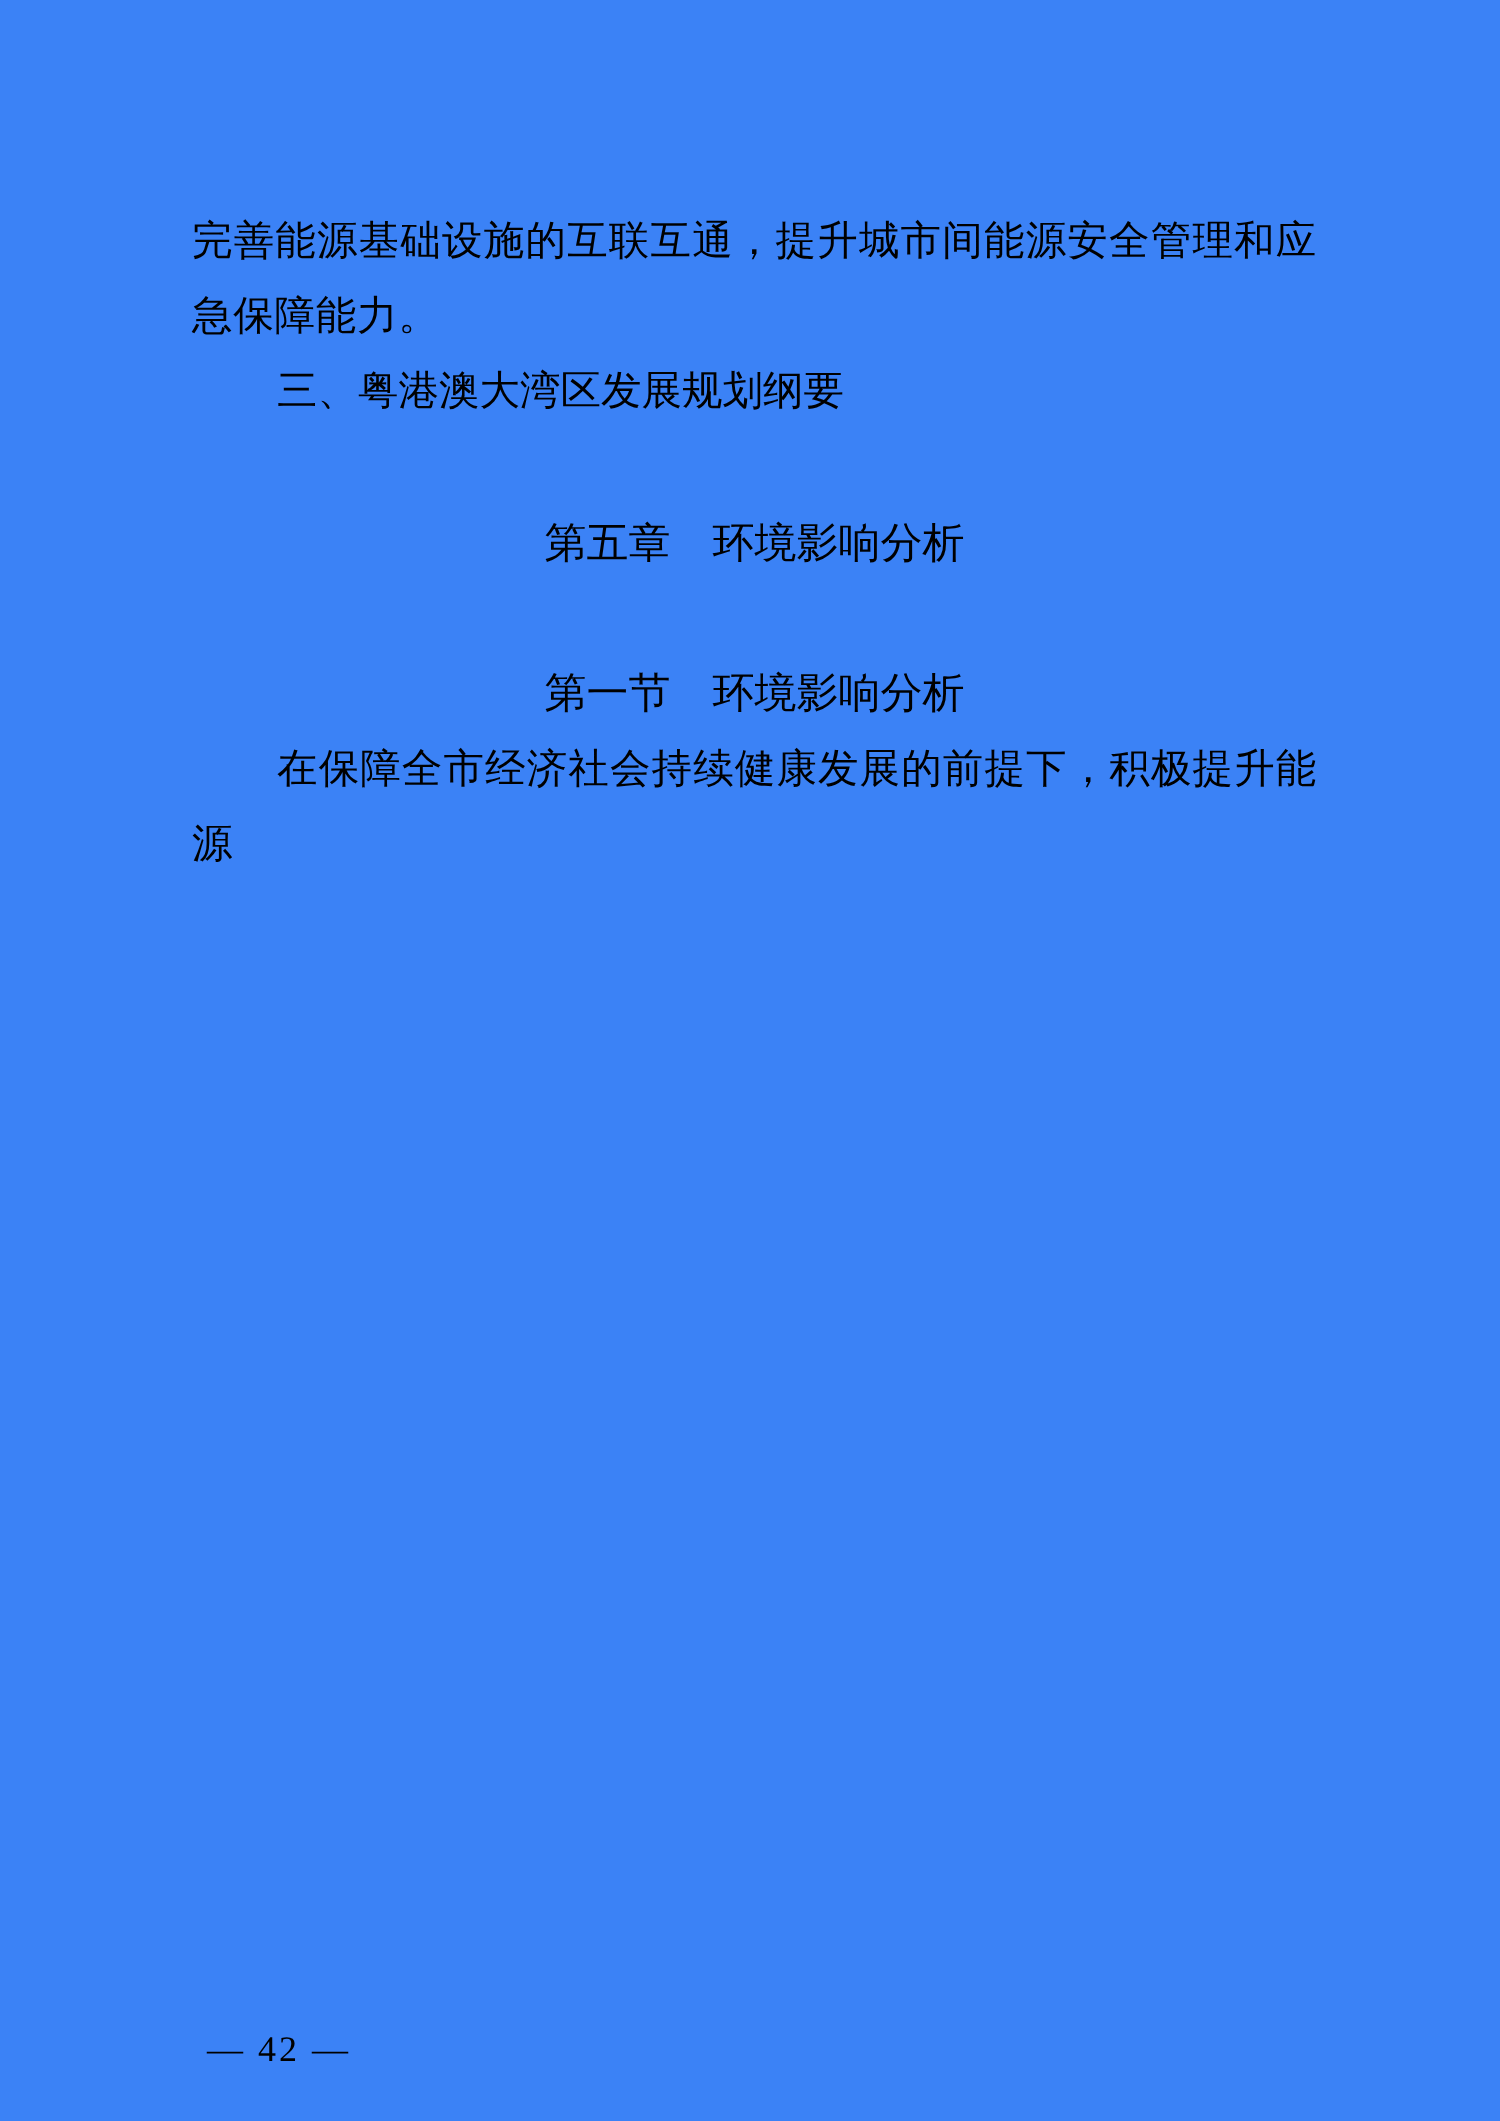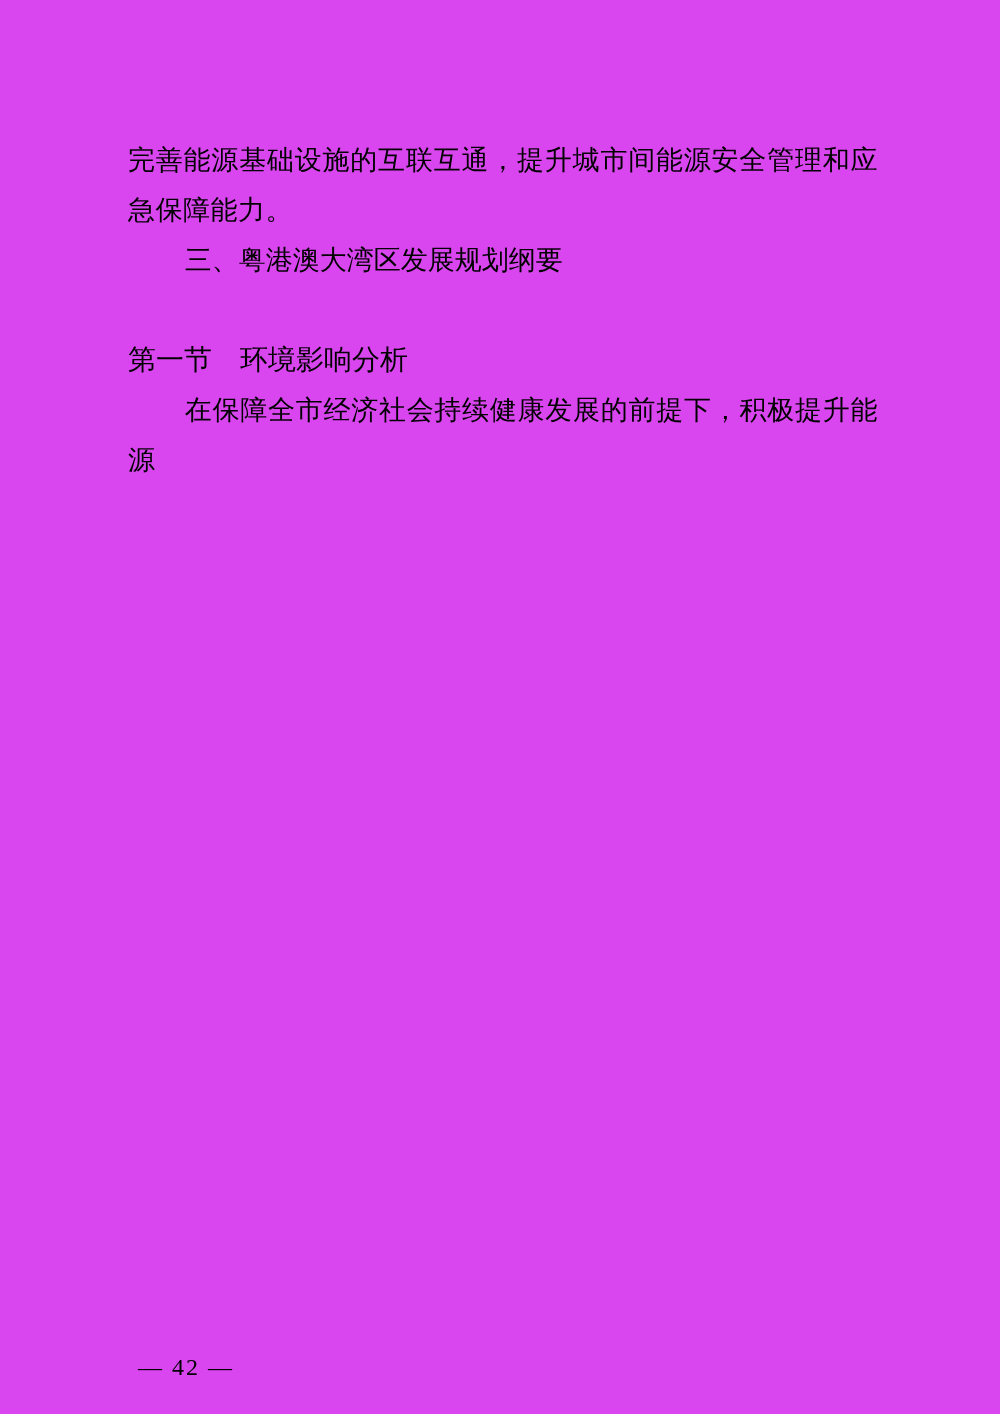--- a/index.html
+++ b/index.html
@@ -5,21 +5,21 @@
   html, body {
     margin: 0;
     padding: 0;
     background: #ffffff;
   }
   .page {
     position: relative;
     width: 1000px;
     height: 1414px;
     margin: 0 auto;
-    background: #d946ef;
+    background: #3b82f6;
     box-sizing: border-box;
     padding: 135px 122px 0 128px;
     font-family: "Liberation Sans", sans-serif;
     color: #000000;
     overflow: hidden;
   }
   .body-text {
     margin: 0;
     font-size: 27px;
     font-weight: normal;
@@ -42,20 +42,21 @@
     font-size: 28px;
     font-weight: normal;
     line-height: 50px;
     text-align: center;
   }
   .section-title {
     margin: 50px 0 0 0;
     font-size: 28px;
     font-weight: normal;
     line-height: 50px;
+    text-align: center;
   }
   .spaced-top {
     margin-top: 52px;
   }
   .page-footer {
     position: absolute;
     left: 138px;
     top: 1304px;
     font-family: "Liberation Serif", serif;
     font-size: 24px;
@@ -68,20 +69,21 @@
 </head>
 <body>
 
 <div class="page">
 
   <p class="body-text">完善能源基础设施的互联互通，提升城市间能源安全管理和应急保障能力。</p>
 
   <h3 class="sub-heading">三、粤港澳大湾区发展规划纲要</h3>
 
 
+  <h1 class="chapter-title">第五章　环境影响分析</h1>
 
   <h2 class="section-title">第一节　环境影响分析</h2>
 
 
   <p class="body-text indent">在保障全市经济社会持续健康发展的前提下，积极提升能源</p>
 
   <div class="page-footer">— 42 —</div>
 
 </div>
 

